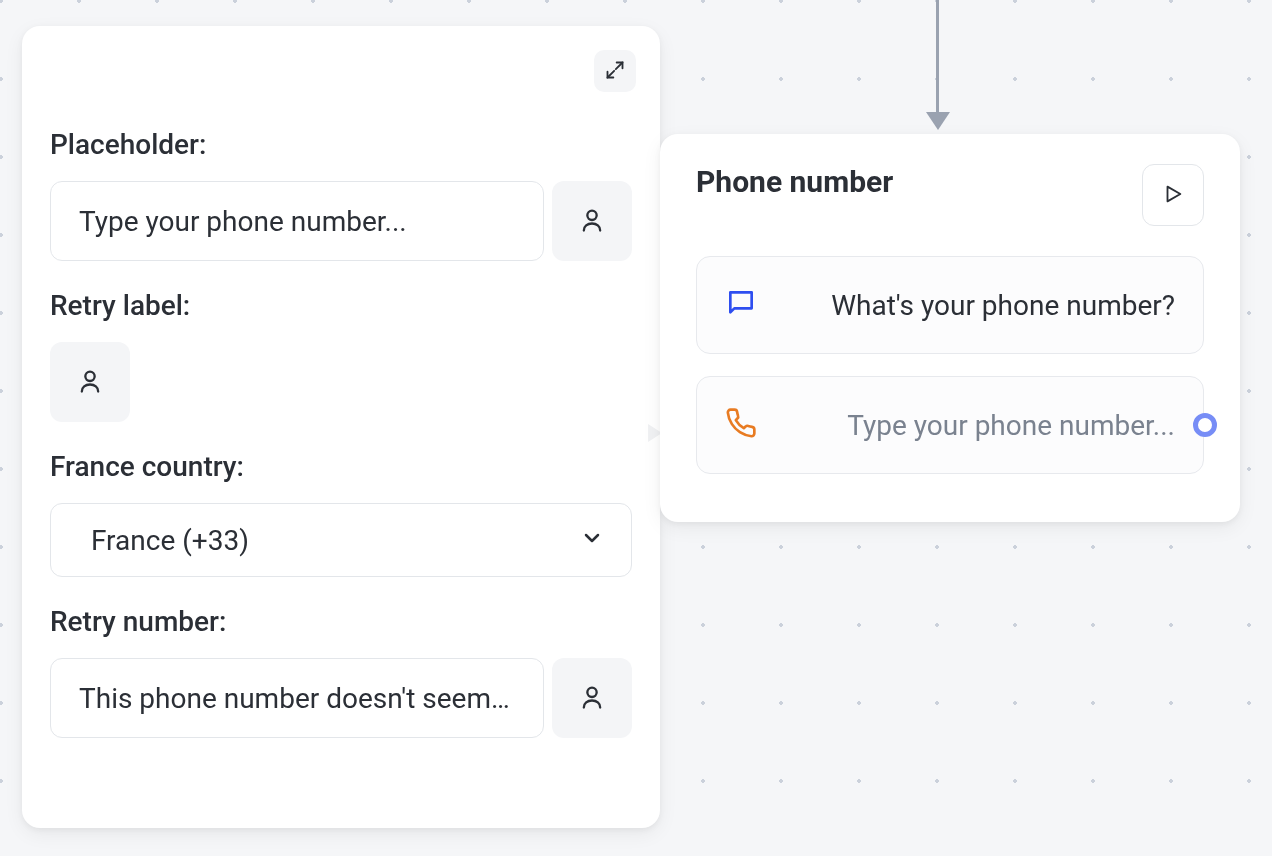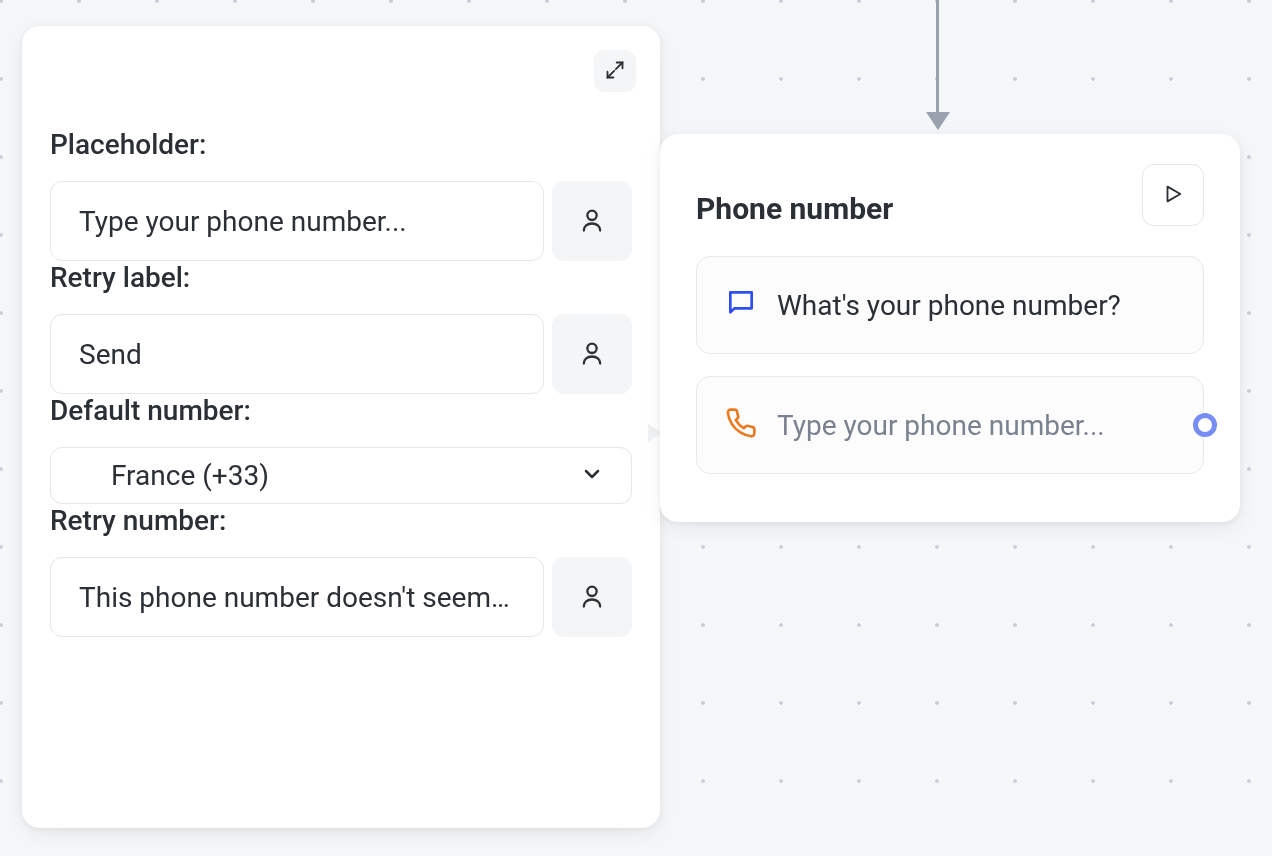--- a/index.html
+++ b/index.html
@@ -42,20 +42,21 @@
       height: 42px;
       background: #f4f5f7;
       border-radius: 10px;
       border: none;
       display: flex;
       align-items: center;
       justify-content: center;
       cursor: pointer;
     }
     .form-group {
+      margin-bottom: 28px;
     }
     .form-group:first-of-type {
       margin-top: 74px;
     }
     .form-label {
       font-size: 28px;
       font-weight: 500;
       color: #2b2f36;
       margin-bottom: 20px;
     }
@@ -88,24 +89,24 @@
       display: flex;
       align-items: center;
       justify-content: center;
       cursor: pointer;
     }
     .select-wrap {
       position: relative;
     }
     .select-input {
       width: 100%;
-      height: 57px;
+      height: 74px;
       border: 1px solid #e3e6ea;
       border-radius: 12px;
-      padding: 0 56px 0 60px;
+      padding: 0 56px 0 40px;
       font-size: 28px;
       color: #2b2f36;
       outline: none;
       font-family: inherit;
       appearance: none;
       background: #fff;
       cursor: pointer;
     }
     .chevron-down {
       position: absolute;
@@ -137,21 +138,21 @@
       left: 660px;
       top: 134px;
       width: 580px;
       background: #ffffff;
       border-radius: 18px;
       box-shadow: 0 2px 6px rgba(0,0,0,0.05), 0 6px 20px rgba(0,0,0,0.06);
       padding: 30px 36px 48px 36px;
     }
     .node-header {
       display: flex;
-      align-items: flex-end;
+      align-items: flex-start;
       justify-content: space-between;
       margin-bottom: 30px;
     }
     .node-title {
       font-size: 30px;
       font-weight: 700;
       color: #2b2f36;
     }
     .play-btn {
       width: 62px;
@@ -167,20 +168,21 @@
     .node-row {
       display: flex;
       align-items: center;
       gap: 20px;
       height: 98px;
       border: 1px solid #e7e9ed;
       border-radius: 14px;
       padding: 0 28px;
       margin-bottom: 22px;
       background: #fcfcfd;
+      justify-content: space-between;
     }
     .node-row:last-child {
       margin-bottom: 0;
     }
     .node-row-text {
       font-size: 28px;
       color: #2b2f36;
     }
     .node-row-placeholder {
       color: #7a828f;
@@ -236,34 +238,33 @@
               <path d="M5 21c0-3.5 3-6 7-6s7 2.5 7 6"></path>
           </svg>
         </span>
       </button>
     </div>
   </div>
 
   <div class="form-group">
     <div class="form-label">Retry label:</div>
     <div class="input-row">
-      <input class="text-input" value="Send" style="">
       <button class="person-btn">
         <span>
           <svg width="28" height="28" viewBox="0 0 24 24" fill="none" stroke="#2b2f36" stroke-width="2" stroke-linecap="round" stroke-linejoin="round">
             <circle cx="12" cy="8" r="4"></circle>
               <path d="M5 21c0-3.5 3-6 7-6s7 2.5 7 6"></path>
           </svg>
         </span>
       </button>
     </div>
   </div>
 
   <div class="form-group">
-    <div class="form-label">Default number:</div>
+    <div class="form-label">France country:</div>
     <div class="select-wrap">
       <select class="select-input">
         <option>France (+33)</option>
       </select>
       <span class="chevron-down">
         <svg width="24" height="24" viewBox="0 0 24 24" fill="none" stroke="#2b2f36" stroke-width="2.5" stroke-linecap="round" stroke-linejoin="round">
           <polyline points="6 9 12 15 18 9"></polyline>
         </svg>
       </span>
     </div>

